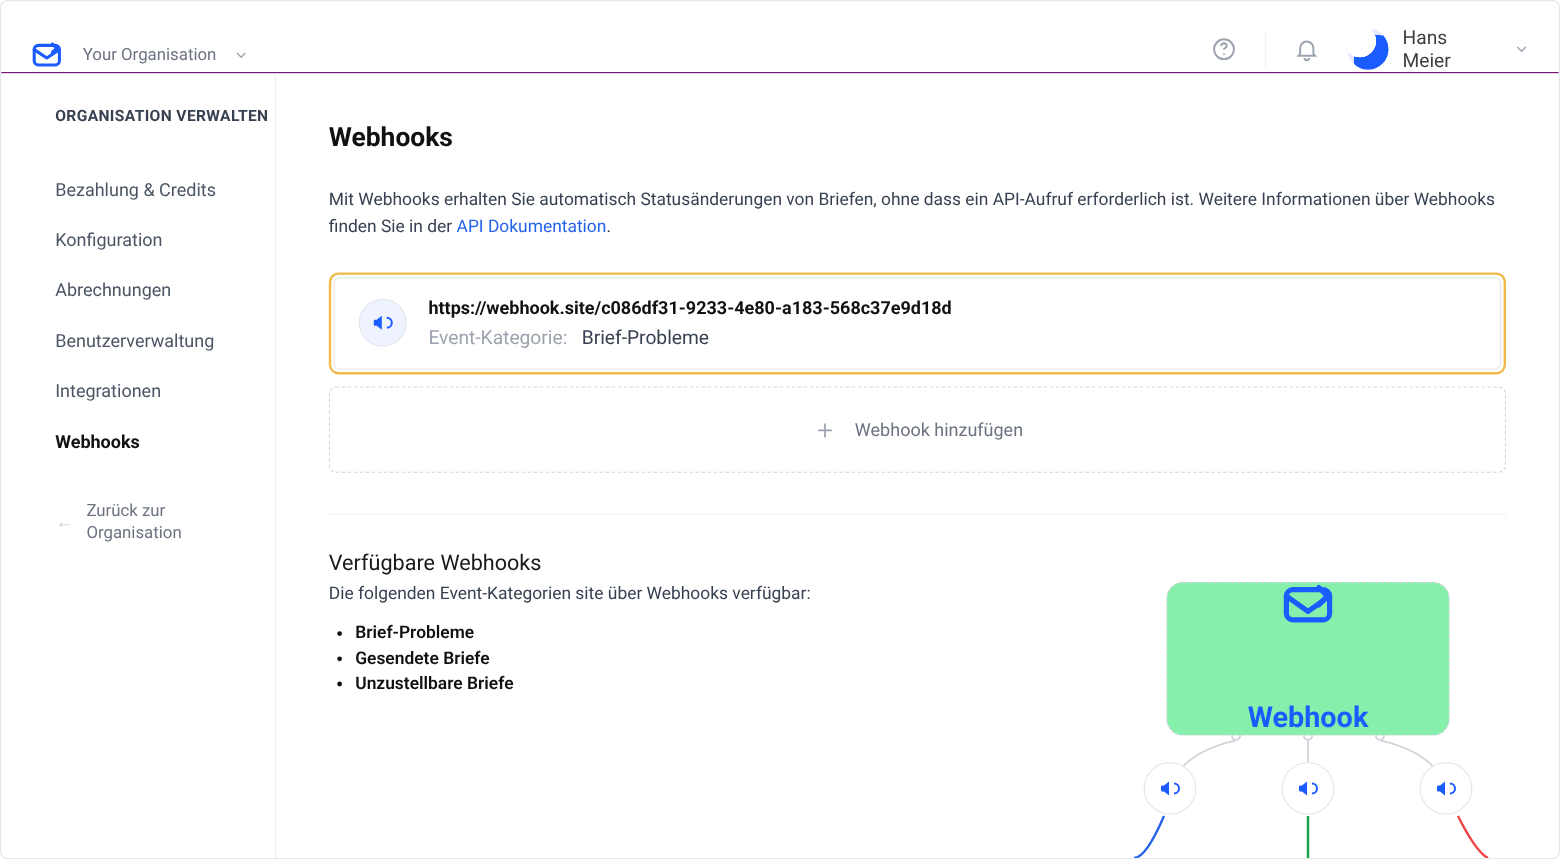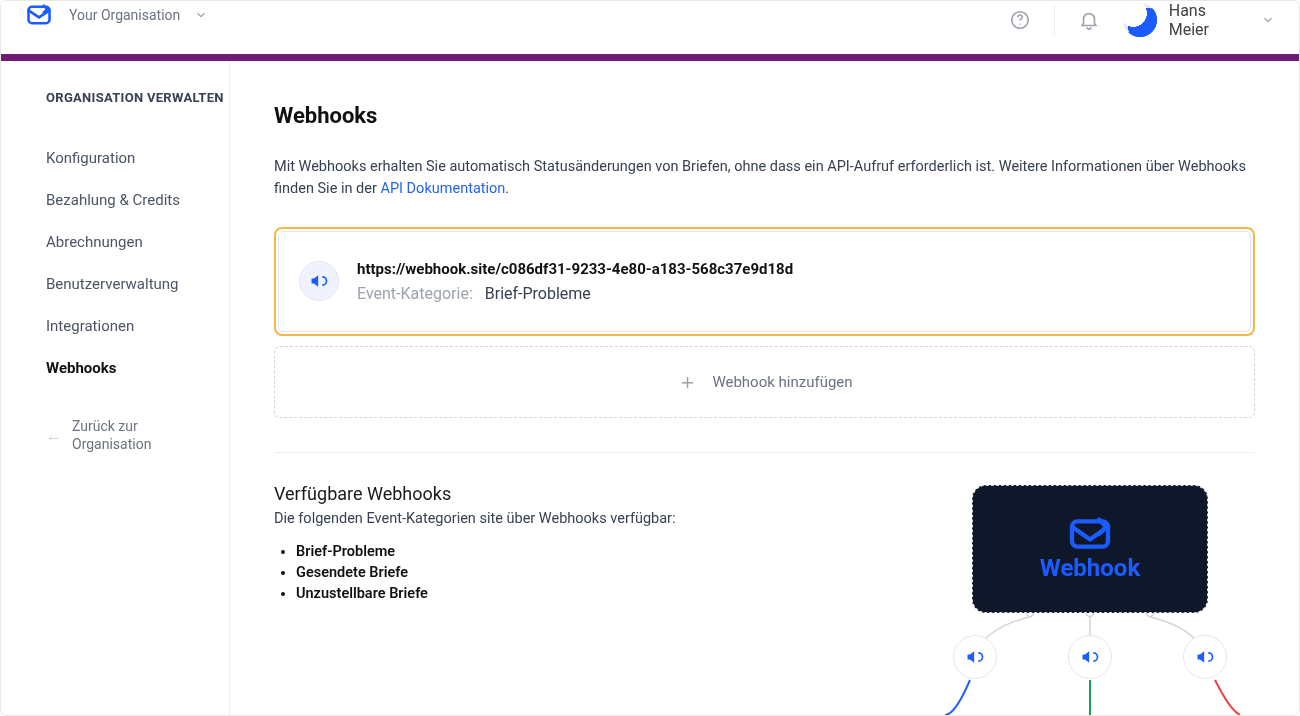--- a/index.html
+++ b/index.html
@@ -10,23 +10,23 @@
     width: 1300px;
     height: 716px;
     overflow: hidden;
     position: relative;
     border: 1px solid #e8e8e8;
     border-radius: 6px;
   }
 
   .header {
     height: 60px;
-    border-bottom: 7px solid #701a75;
-    display: flex;
-    align-items: flex-start;
+    border-bottom: 1px solid #701a75;
+    display: flex;
+    align-items: flex-end;
     padding: 0 24px;
   }
   .header-left {
     display: flex;
     align-items: center;
     gap: 16px;
     width: 212px;
   }
   .logo {
     width: 28px; height: 28px;
@@ -123,21 +123,21 @@
 
   .webhook-card {
     border: 2px solid #f0b94a;
     border-radius: 8px;
     padding: 2px;
     margin-bottom: 10px;
   }
   .webhook-card-inner {
     border: 1px solid #e5e7eb;
     border-radius: 5px;
-    padding: 28px 20px;
+    padding: 16px 20px;
     display: flex;
     align-items: center;
     gap: 18px;
     background: #fff;
   }
   .wh-icon {
     width: 40px; height: 40px; border-radius: 50%;
     background: #eef3ff;
     border: 1px solid #e5e7eb;
     display: flex; align-items: center; justify-content: center;
@@ -172,22 +172,22 @@
     right: 44px;
     bottom: 0;
     width: 330px;
     height: 230px;
   }
   .diag-box {
     position: absolute; top: 0; left: 50%; transform: translateX(-50%);
     width: 236px; height: 128px;
     border: 1.5px dashed #d1d5db;
     border-radius: 14px;
-    background: #0f172a;
-    display: flex; flex-direction: column; align-items: center; justify-content: center; gap: 2px;
+    background: #86efac;
+    display: flex; flex-direction: column; align-items: center; justify-content: space-between; gap: 2px;
   }
   .diag-box .mail-ic { color: #1a5cff; }
   .diag-box .lbl { font-size: 24px; font-weight: 700; color: #1a5cff; }
   .diag-circle {
     position: absolute; width: 44px; height: 44px; border-radius: 50%;
     background: #fff; border: 1.5px solid #e5e7eb;
     display: flex; align-items: center; justify-content: center; color: #1a5cff;
     top: 150px;
   }
   .diag-circle.left { left: 28px; }
@@ -244,22 +244,22 @@
             <path d="M6 9l6 6 6-6"></path>
           </svg>
       </span>
     </div>
   </div>
 </div>
 
 <div class="layout">
   <aside class="sidebar">
     <div class="sidebar-title">ORGANISATION VERWALTEN</div>
+    <a class="nav-item">Bezahlung &amp; Credits</a>
     <a class="nav-item">Konfiguration</a>
-    <a class="nav-item">Bezahlung &amp; Credits</a>
     <a class="nav-item">Abrechnungen</a>
     <a class="nav-item">Benutzerverwaltung</a>
     <a class="nav-item">Integrationen</a>
     <a class="nav-item active">Webhooks</a>
     <div class="back-link">
       <span class="arrow">←</span>
       <span class="txt">
         <div>Zurück zur</div>
         <div>Organisation</div>
       </span>

